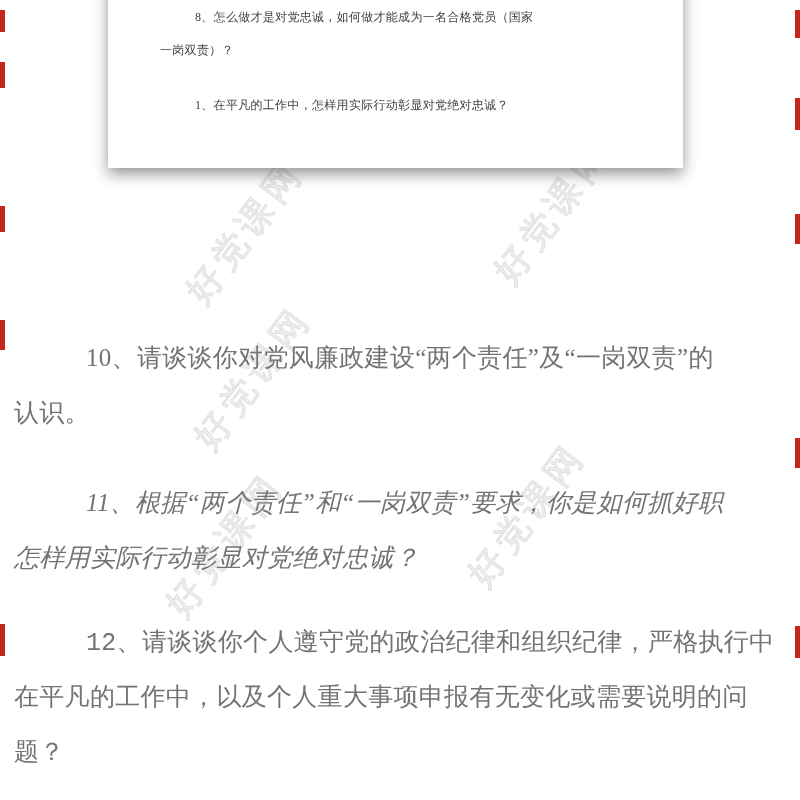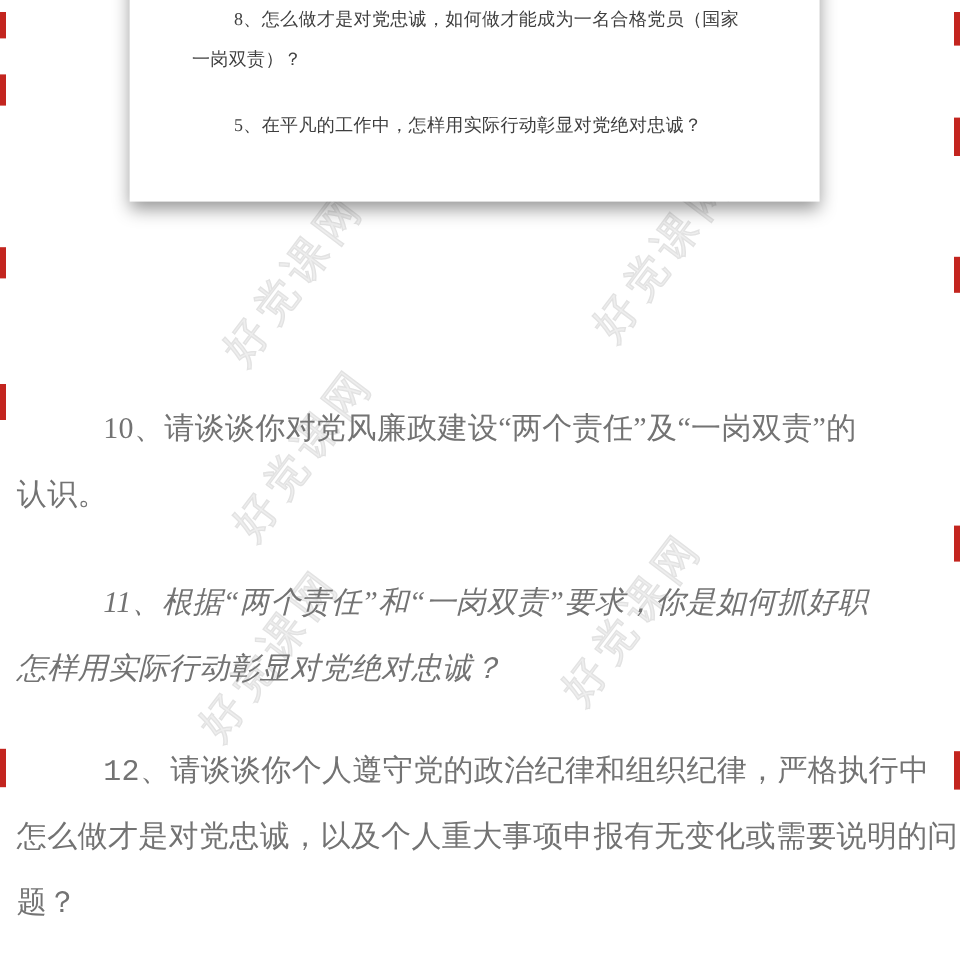--- a/index.html
+++ b/index.html
@@ -24,21 +24,21 @@
   .page-card {
     position: absolute; left: 108px; top: -40px;
     width: 575px; height: 208px;
     background: #ffffff;
     box-shadow: 0 6px 14px rgba(0,0,0,0.42);
     box-sizing: border-box;
     padding: 41px 22px 0 52px;
     z-index: 3;
   }
   .page-card .line {
-    font-size: 15px; line-height: 33px; color: #3e3e3e;
+    font-size: 12px; line-height: 33px; color: #3e3e3e;
     letter-spacing: 0.3px; white-space: nowrap;
   }
   .page-card .para + .para { margin-top: 22px; }
   .page-card .indent { padding-left: 35px; }
 
   
   .doc-body { position: absolute; inset: 0; z-index: 2; }
   .body-para { position: absolute; left: 14px; width: 772px; }
   .body-para .line {
     font-size: 25px; line-height: 55px; color: #737373;
@@ -64,36 +64,36 @@
       <span style="left: 527px; top: 515px;">好党课网</span>
       <span style="left: 225px; top: 545px;">好党课网</span>
     </div>
 
   <div class="page-card">
     <div class="para">
       <div class="line indent">8、怎么做才是对党忠诚，如何做才能成为一名合格党员（国家</div>
       <div class="line">一岗双责）？</div>
     </div>
     <div class="para">
-      <div class="line indent">5、在平凡的工作中，怎样用实际行动彰显对党绝对忠诚？</div>
+      <div class="line indent">1、在平凡的工作中，怎样用实际行动彰显对党绝对忠诚？</div>
     </div>
   </div>
 
   <div class="doc-body">
     <div class="body-para" id="para-10">
       <div class="line indent">10、请谈谈你对党风廉政建设“两个责任”及“一岗双责”的</div>
       <div class="line">认识。</div>
     </div>
     <div class="body-para" id="para-11">
       <div class="line indent">11、根据“两个责任”和“一岗双责”要求，你是如何抓好职</div>
       <div class="line">怎样用实际行动彰显对党绝对忠诚？</div>
     </div>
     <div class="body-para" id="para-12">
       <div class="line indent">12、请谈谈你个人遵守党的政治纪律和组织纪律，严格执行中</div>
-      <div class="line">怎么做才是对党忠诚，以及个人重大事项申报有无变化或需要说明的问</div>
+      <div class="line">在平凡的工作中，以及个人重大事项申报有无变化或需要说明的问</div>
       <div class="line">题？</div>
     </div>
   </div>
 
 <div class="edge-mark" style="left: 0px; top: 10px; height: 22px; background: rgb(195, 37, 31);"></div>
     <div class="edge-mark" style="left: 0px; top: 62px; height: 26px; background: rgb(195, 37, 31);"></div>
     <div class="edge-mark" style="left: 0px; top: 206px; height: 26px; background: rgb(195, 37, 31);"></div>
     <div class="edge-mark" style="left: 0px; top: 320px; height: 30px; background: rgb(195, 37, 31);"></div>
     <div class="edge-mark" style="left: 0px; top: 624px; height: 32px; background: rgb(195, 37, 31);"></div>
     <div class="edge-mark" style="left: 795px; top: 10px; height: 28px; background: rgb(195, 37, 31);"></div>

